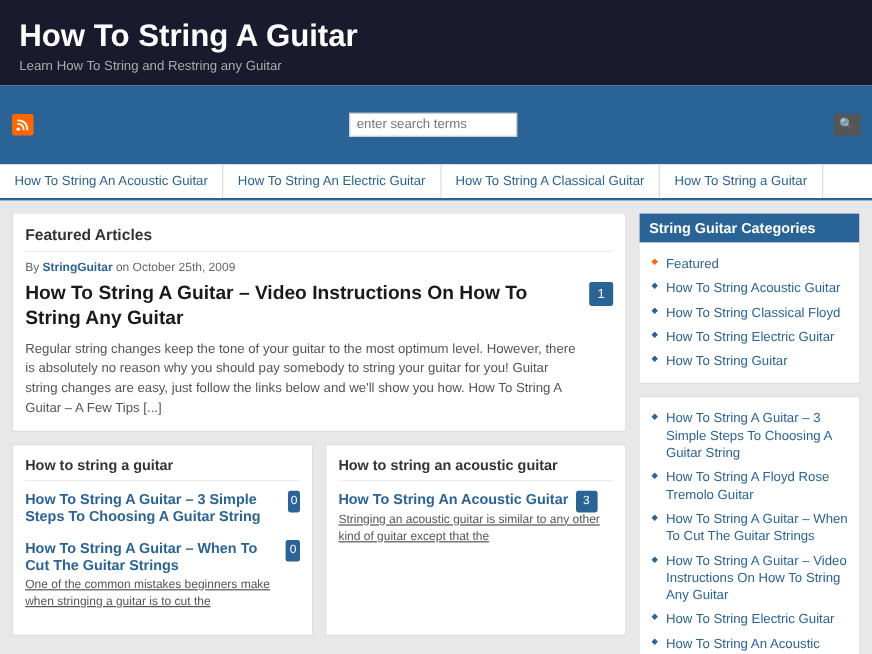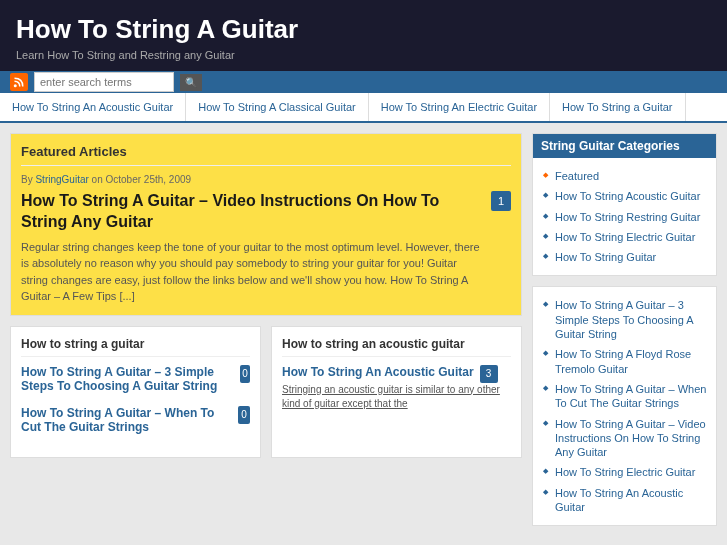--- a/index.html
+++ b/index.html
@@ -4,40 +4,40 @@
   <style>
     * { margin: 0; padding: 0; box-sizing: border-box; }
     body { font-family: Arial, sans-serif; font-size: 12px; background: #e8e8e8; color: #333; }
 
     
     #header { background: #1a1a2e; padding: 14px 16px 10px; }
     #header h1 { color: #fff; font-size: 26px; font-weight: bold; margin-bottom: 4px; }
     #header p { color: #aaa; font-size: 11px; }
 
     
-    #topbar { background: #2a6496; padding: 1px 10px; display: flex; justify-content: flex-start; align-items: center; gap: 6px; }
+    #topbar { background: #2a6496; padding: 23px 10px; display: flex; justify-content: space-between; align-items: center; gap: 6px; }
     #rss-icon { width: 18px; height: 18px; background: #ff6600; border-radius: 2px; display: flex; align-items: center; justify-content: center; }
     #rss-icon svg { width: 12px; height: 12px; }
     #search-input { padding: 3px 5px; font-size: 11px; border: 1px solid #ccc; width: 140px; color: #999; }
     #search-btn { background: #555; border: none; cursor: pointer; padding: 3px 5px; color: #fff; font-size: 10px; }
 
     
     #nav { background: #fff; border-bottom: 2px solid #2a6496; display: flex; }
     .nav-tab { padding: 8px 12px; font-size: 11px; color: #2a6496; cursor: pointer; border-right: 1px solid #ddd; text-decoration: none; white-space: nowrap; }
 
     
     #main { display: flex; gap: 0; padding: 10px; }
     #content { flex: 1; min-width: 0; }
     #sidebar { width: 185px; flex-shrink: 0; margin-left: 10px; }
 
     
-    .featured-box { background: #fde047; border: 1px solid #ddd; padding: 10px; margin-bottom: 10px; }
+    .featured-box { background: #ffffff; border: 1px solid #ddd; padding: 10px; margin-bottom: 10px; }
     .featured-box h2 { font-size: 13px; font-weight: bold; margin-bottom: 8px; border-bottom: 1px solid #eee; padding-bottom: 6px; }
     .article-meta { font-size: 10px; color: #666; margin-bottom: 6px; }
-    .article-meta a { color: #2a6496; text-decoration: none; }
+    .article-meta a { color: #2a6496; text-decoration: none; font-weight: bold; }
     .featured-title { font-size: 16px; font-weight: bold; color: #1a1a1a; margin-bottom: 6px; line-height: 1.3; }
     .article-badge { float: right; background: #2a6496; color: #fff; font-size: 11px; width: 20px; height: 20px; display: flex; align-items: center; justify-content: center; border-radius: 2px; margin-left: 8px; }
     .article-excerpt { font-size: 11px; color: #555; line-height: 1.5; }
 
     
     .two-col { display: flex; gap: 10px; margin-bottom: 10px; }
     .col-box { flex: 1; background: #fff; border: 1px solid #ddd; padding: 10px; }
     .col-box h3 { font-size: 12px; font-weight: bold; margin-bottom: 8px; border-bottom: 1px solid #eee; padding-bottom: 5px; }
     .col-article { margin-bottom: 10px; }
     .col-article-title { font-size: 12px; font-weight: bold; color: #2a6496; text-decoration: none; display: block; margin-bottom: 3px; }
@@ -67,22 +67,22 @@
       <path d="M2 7 Q9 7 9 14" stroke="white" stroke-width="2" fill="none"></path>
       <path d="M2 3 Q13 3 13 14" stroke="white" stroke-width="2" fill="none"></path>
     </svg>
   </div>
   <input id="search-input" type="text" placeholder="enter search terms" style="">
   <button id="search-btn">🔍</button>
 </div>
 
 <div id="nav">
   <a class="nav-tab">How To String An Acoustic Guitar</a>
+  <a class="nav-tab">How To String An Electric Guitar</a>
   <a class="nav-tab">How To String A Classical Guitar</a>
-  <a class="nav-tab">How To String An Electric Guitar</a>
   <a class="nav-tab">How To String a Guitar</a>
 </div>
 
 <div id="main">
   <div id="content">
 
     <div class="featured-box">
       <h2>Featured Articles</h2>
       <div class="article-meta">
         By <a>StringGuitar</a>
@@ -107,20 +107,21 @@
             <a class="col-article-title">How To String A Guitar – 3 Simple Steps To Choosing A Guitar String</a>
             <div class="col-badge">0</div>
           </div>
         </div>
 
         <div class="col-article">
           <div style="display:flex; align-items:flex-start;">
             <a class="col-article-title">How To String A Guitar – When To Cut The Guitar Strings</a>
             <div class="col-badge">0</div>
           </div>
+          <div class="col-article-excerpt">One of the common mistakes beginners make when stringing a guitar is to cut the</div>
         </div>
       </div>
 
       <div class="col-box">
         <h3>How to string an acoustic guitar</h3>
 
         <div class="col-article">
           <div style="display:flex; align-items:flex-start;">
             <a class="col-article-title">How To String An Acoustic Guitar</a>
             <div class="col-badge">3</div>
@@ -132,21 +133,21 @@
 
     </div>
   </div>
 
   <div id="sidebar">
 
     <div class="sidebar-box">
       <h3>String Guitar Categories</h3>
       <a class="sidebar-link featured">Featured</a>
       <a class="sidebar-link">How To String Acoustic Guitar</a>
-      <a class="sidebar-link">How To String Restring Guitar</a>
+      <a class="sidebar-link">How To String Classical Floyd</a>
       <a class="sidebar-link">How To String Electric Guitar</a>
       <a class="sidebar-link">How To String Guitar</a>
     </div>
 
     <div class="sidebar-box">
       <a class="sidebar-link">How To String A Guitar – 3 Simple Steps To Choosing A Guitar String</a>
       <a class="sidebar-link">How To String A Floyd Rose Tremolo Guitar</a>
       <a class="sidebar-link">How To String A Guitar – When To Cut The Guitar Strings</a>
       <a class="sidebar-link">How To String A Guitar – Video Instructions On How To String Any Guitar</a>
       <a class="sidebar-link">How To String Electric Guitar</a>

